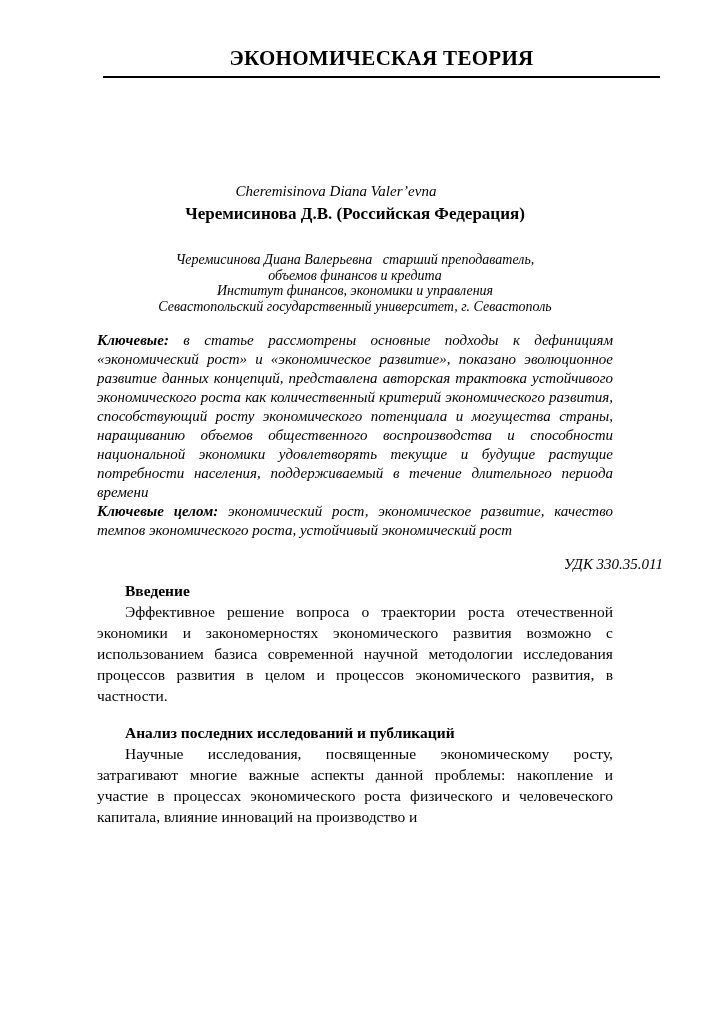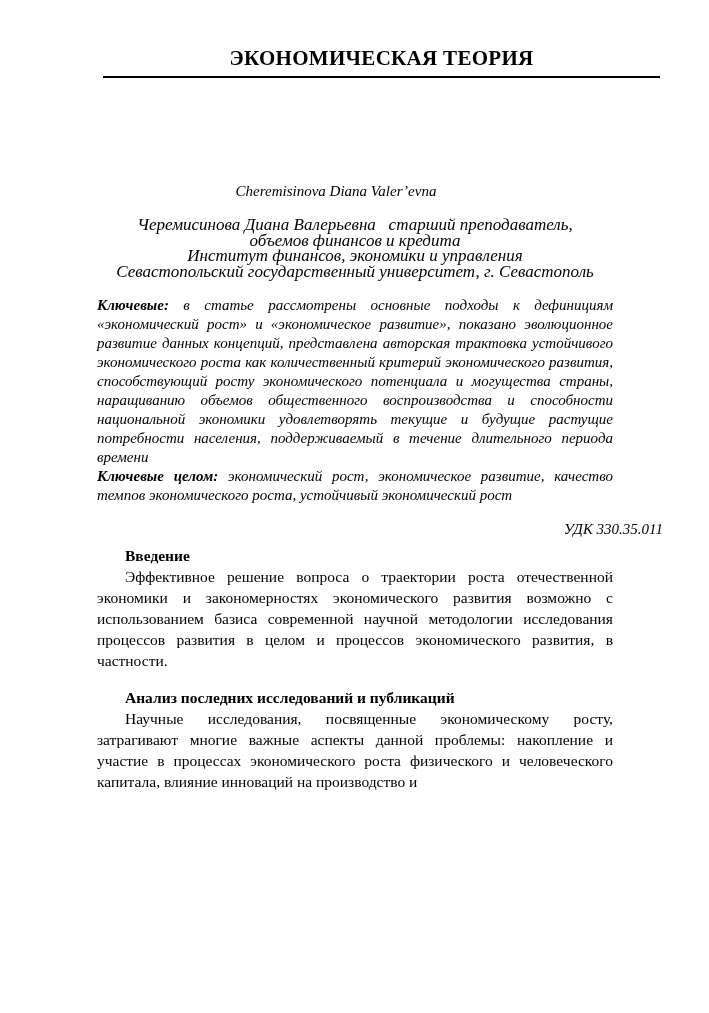--- a/index.html
+++ b/index.html
@@ -44,24 +44,24 @@
     line-height: 21px;
   }
   .title-authors {
     margin-top: 2px;
     text-align: center;
     font-weight: bold;
     font-size: 17px;
     line-height: 21px;
   }
   .affiliation {
-    margin-top: 16px;
+    margin-top: 28px;
     text-align: center;
     font-style: italic;
-    font-size: 17px;
+    font-size: 14px;
     line-height: 15.5px;
   }
   .abstract, .keywords {
     margin: 0;
     text-align: justify;
     font-style: italic;
     font-size: 15px;
     line-height: 19px;
   }
   .abstract { margin-top: 17px; }
@@ -95,20 +95,21 @@
 
 <div class="page">
 
   <div class="header-band">
     <div class="section-header">ЭКОНОМИЧЕСКАЯ ТЕОРИЯ</div>
   </div>
 
   <div class="translit">Cheremisinova Diana Valer’evna</div>
 
 
+  <div class="title-authors">Черемисинова Д.В. (Российская Федерация)</div>
 
   <div class="affiliation">
     <div>Черемисинова Диана Валерьевна&nbsp;&nbsp; старший преподаватель,</div>
     <div>объемов финансов и кредита</div>
     <div>Институт финансов, экономики и управления</div>
     <div>Севастопольский государственный университет, г. Севастополь</div>
   </div>
 
   <p class="abstract">
     <span class="run-label">Ключевые:</span>

